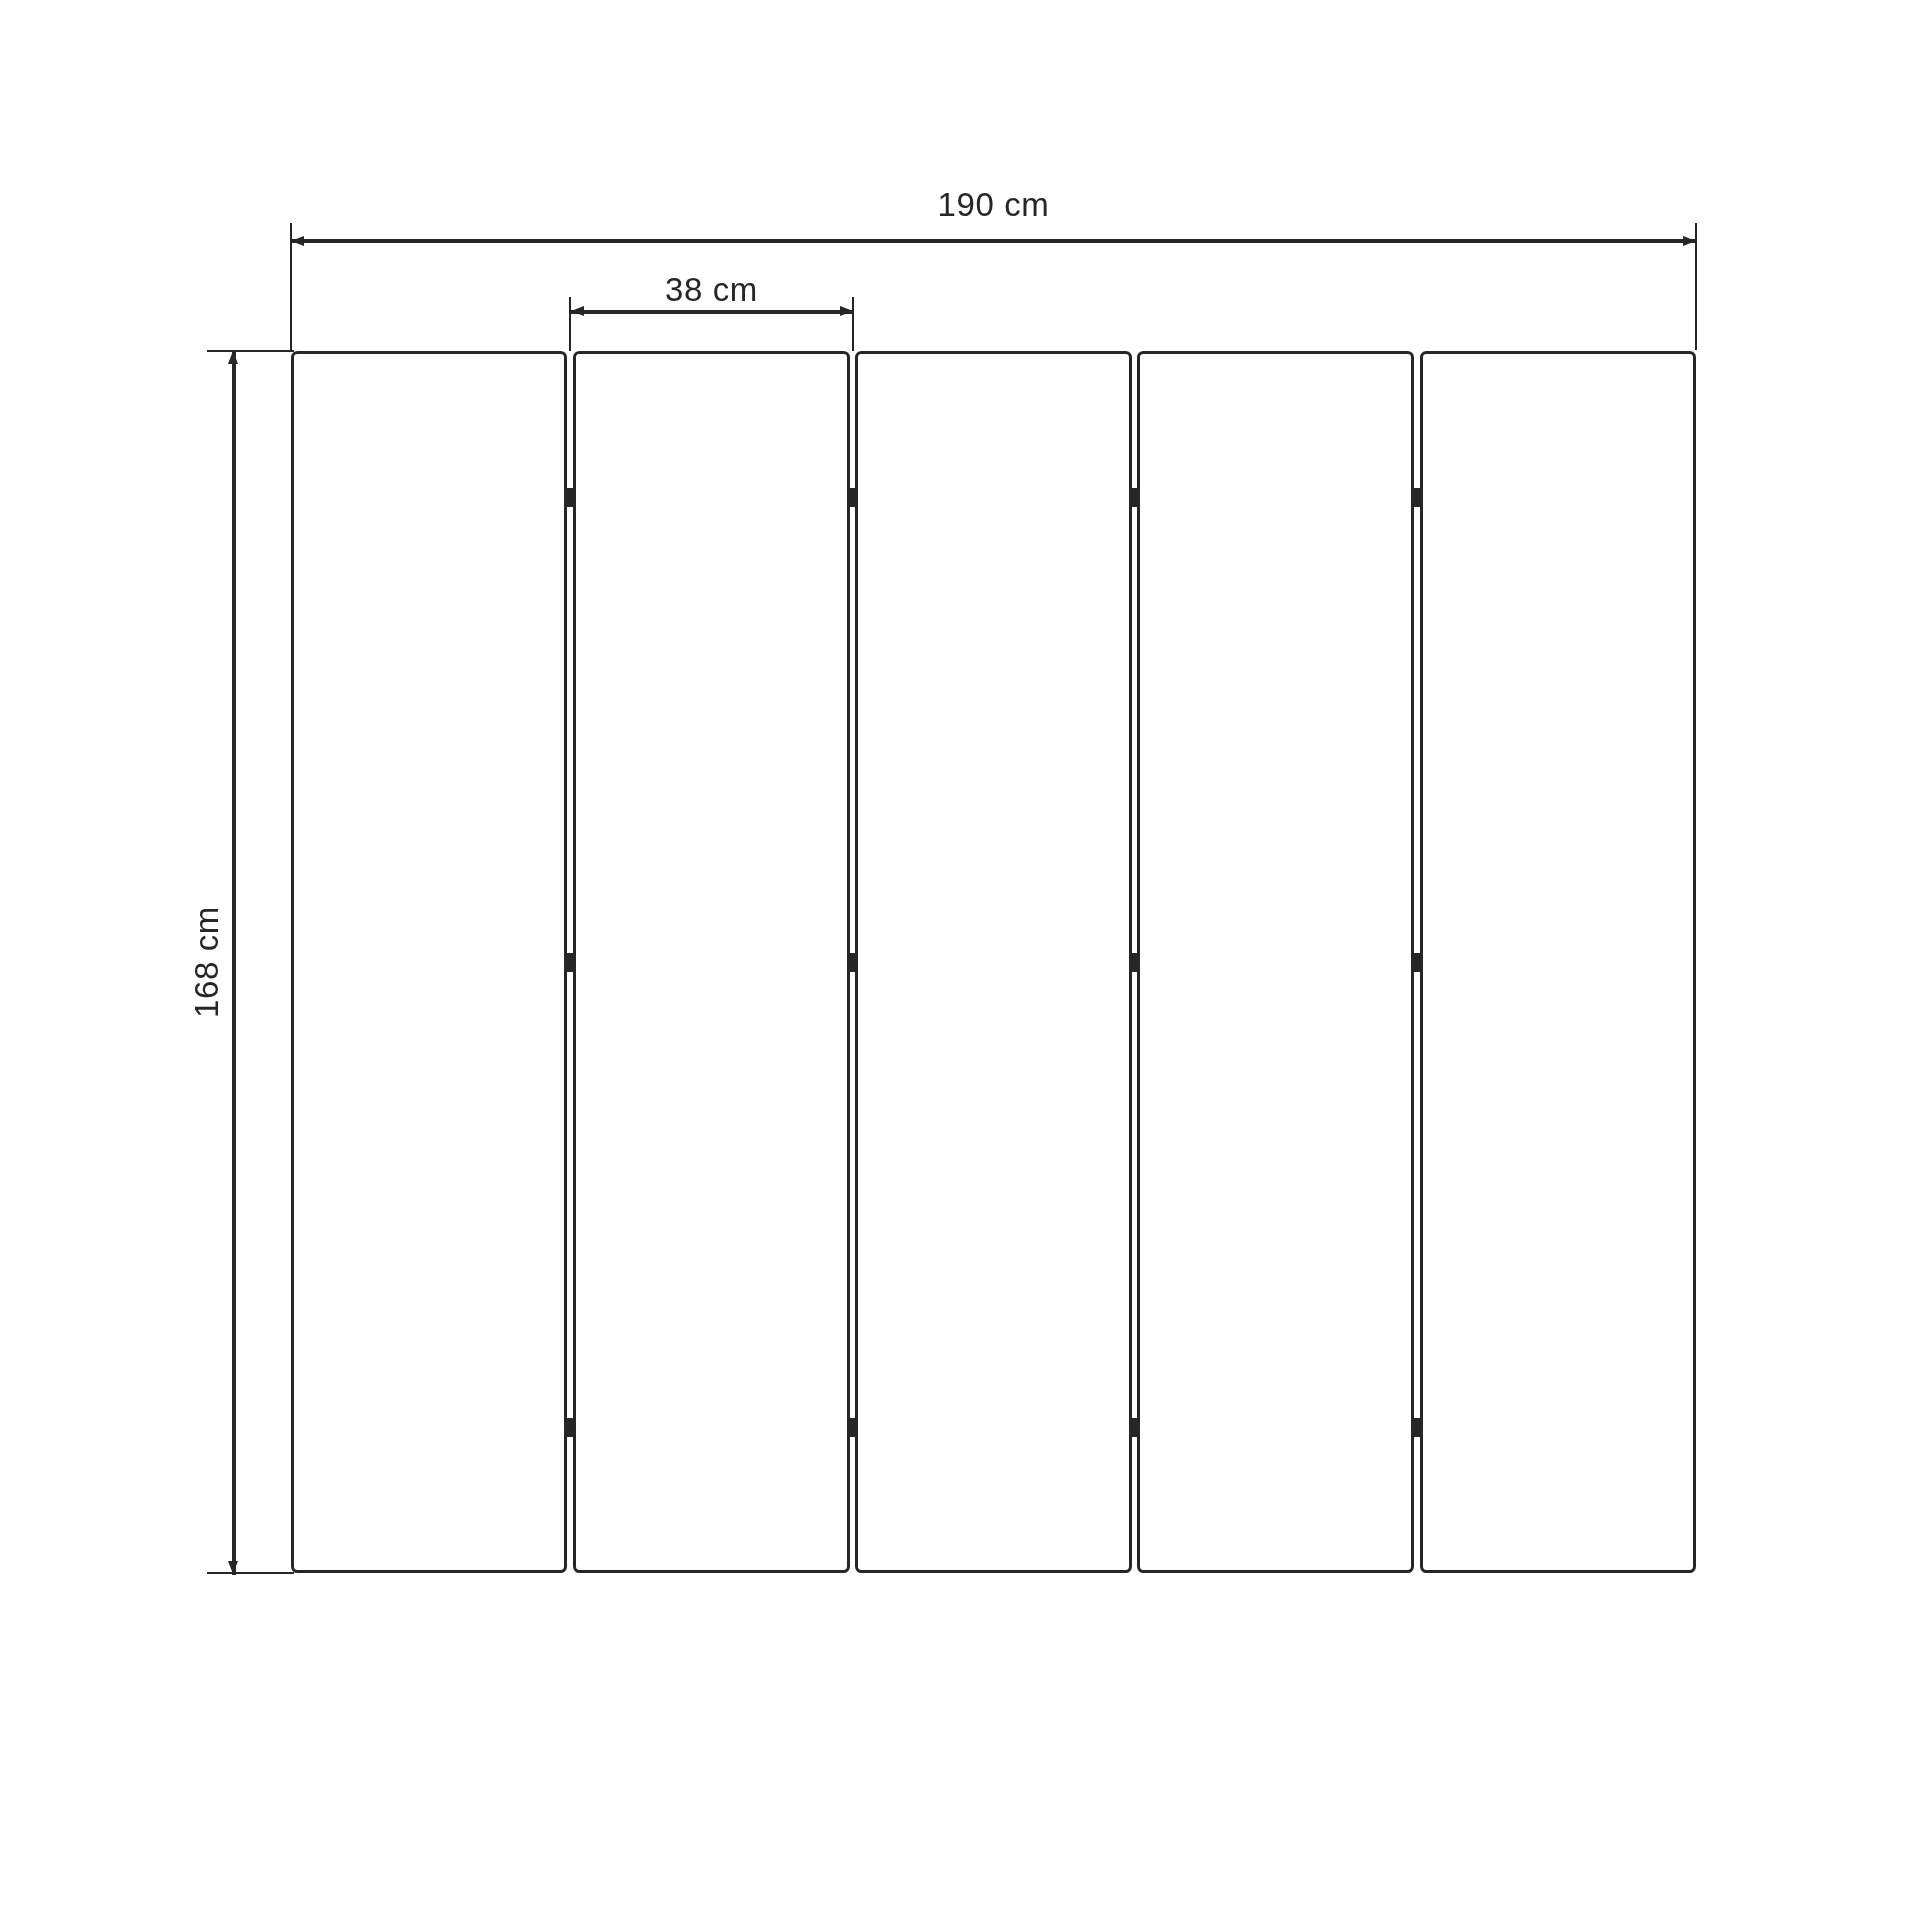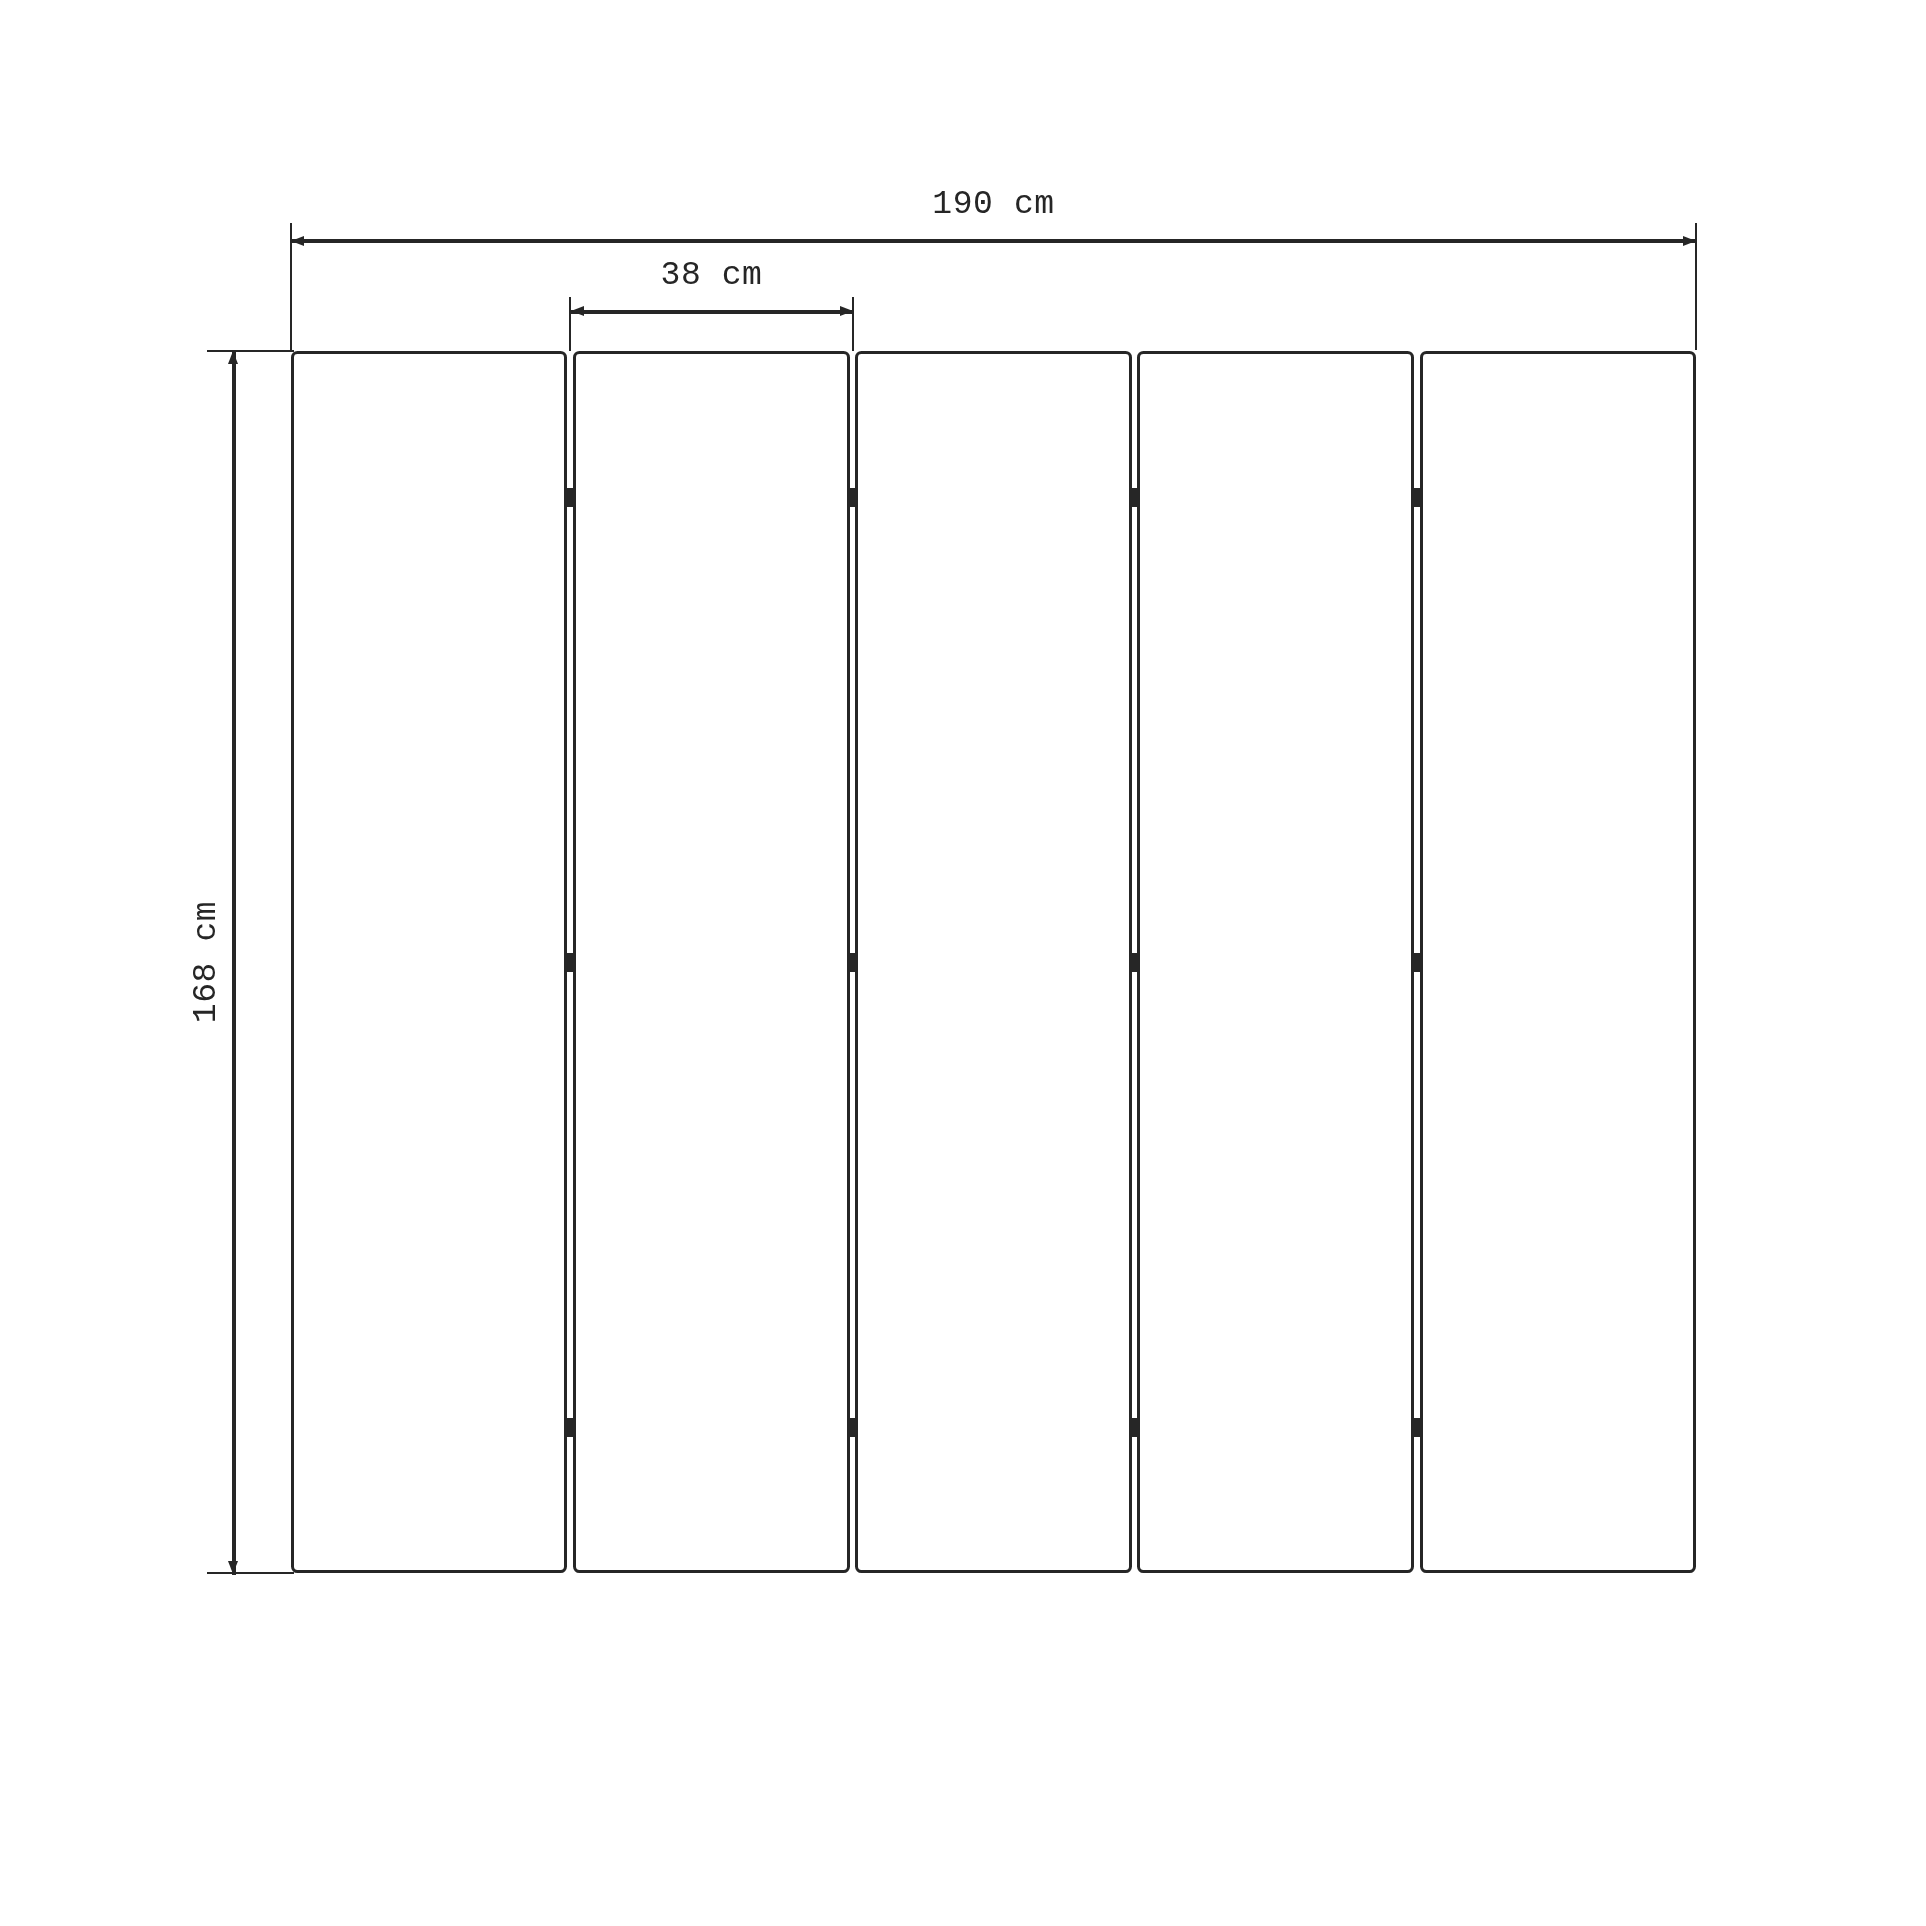--- a/index.html
+++ b/index.html
@@ -3,21 +3,21 @@
 <meta charset="utf-8">
 <style>
   :root{
     --line:#262626;
     --bg:#ffffff;
   }
   *{margin:0;padding:0;box-sizing:border-box;}
   html,body{width:1926px;height:1926px;background:var(--bg);overflow:hidden;}
   .canvas{
     position:relative;width:1926px;height:1478px;background:var(--bg);
-    font-family:Liberation Mono, monospace;color:var(--line);border-radius:27px;
+    font-family:Liberation Sans, sans-serif;color:var(--line);border-radius:27px;
   }
   .stroke{position:absolute;background:var(--line);}
   .thin{position:absolute;background:var(--line);}
   .arr{position:absolute;width:0;height:0;}
 
   
   #panel-row{
     position:absolute;left:291px;top:351px;width:1405px;height:1222px;
     display:flex;gap:5.8px;
   }
@@ -34,21 +34,21 @@
   #arr-total-left {left:291px;top:236px;border-top:5.8px solid transparent;border-bottom:5.8px solid transparent;border-right:13px solid var(--line);}
   #arr-total-right{left:1683px;top:236px;border-top:5.8px solid transparent;border-bottom:5.8px solid transparent;border-left:13px solid var(--line);}
   #label-total{left:833px;top:187px;}
 
   
   #ext-panel-left {left:569px;top:297px;width:1.9px;height:54px;}
   #ext-panel-right{left:852px;top:297px;width:1.9px;height:54px;}
   #line-panel{left:571px;top:310px;width:282px;height:3.9px;}
   #arr-panel-left {left:571px;top:306px;border-top:5.8px solid transparent;border-bottom:5.8px solid transparent;border-right:13px solid var(--line);}
   #arr-panel-right{left:840px;top:306px;border-top:5.8px solid transparent;border-bottom:5.8px solid transparent;border-left:13px solid var(--line);}
-  #label-panel{left:551px;top:258px;}
+  #label-panel{left:551px;top:272px;}
 
   
   #line-height{left:232px;top:351px;width:3.9px;height:1224px;}
   #arr-height-top   {left:228px;top:351px;border-left:5.8px solid transparent;border-right:5.8px solid transparent;border-bottom:13px solid var(--line);}
   #arr-height-bottom{left:228px;top:1561px;border-left:5.8px solid transparent;border-right:5.8px solid transparent;border-top:13px solid var(--line);}
   #ext-height-top   {left:207px;top:350px;width:87px;height:1.9px;}
   #ext-height-bottom{left:207px;top:1572px;width:87px;height:1.9px;}
   #label-height{left:46px;top:944px;transform:rotate(-90deg);}
 
   .dim-label{

